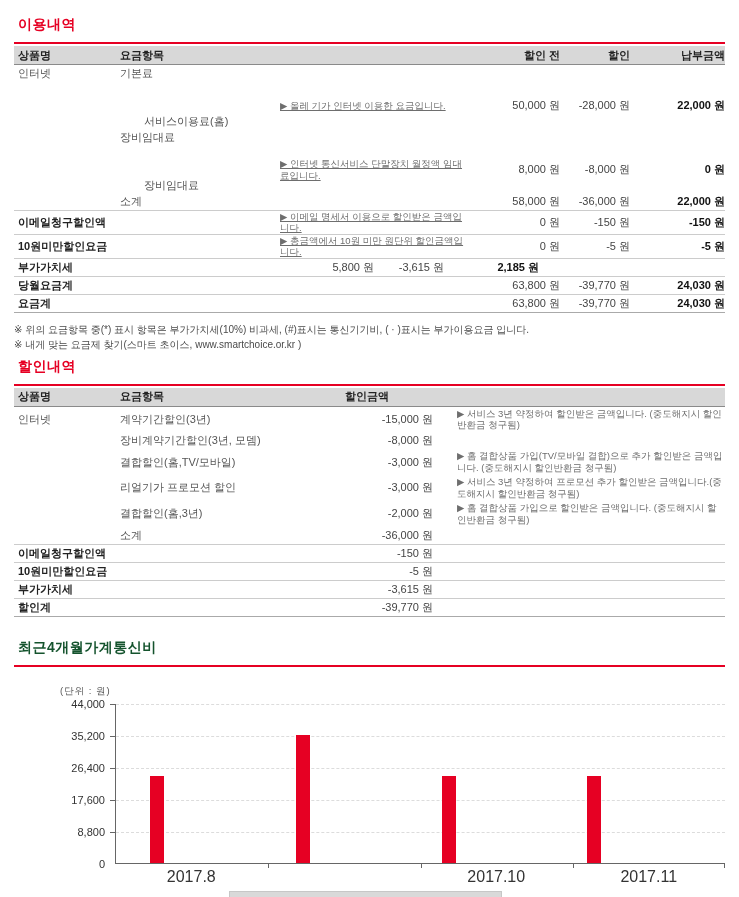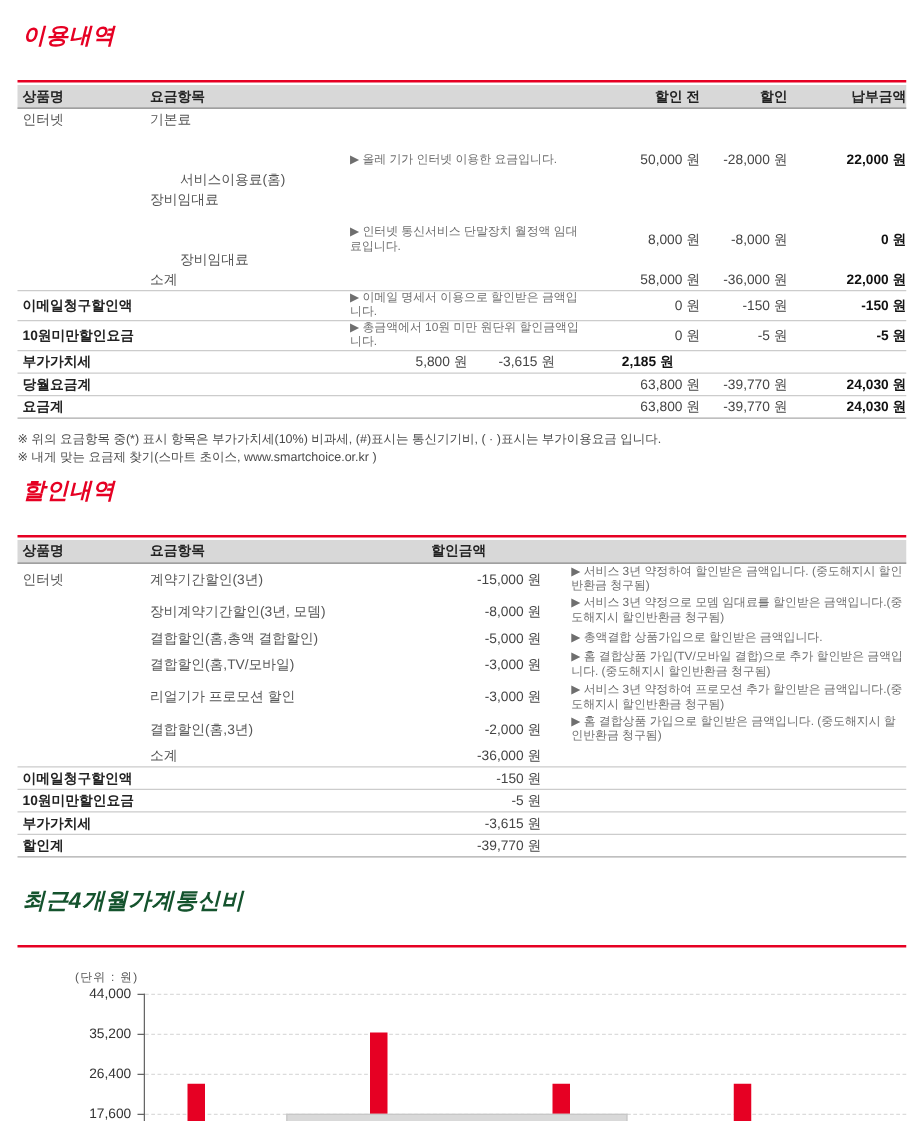--- a/index.html
+++ b/index.html
@@ -1,32 +1,32 @@
 <!DOCTYPE html>
 <html><head>
 <meta charset="utf-8">
 <style>
   * { margin:0; padding:0; box-sizing:border-box; }
   body { background:#fff; font-family:"Liberation Sans","DejaVu Sans",sans-serif; }
   .page { position:relative; width:739px; height:897px; background:#fff; overflow:hidden; padding:10px 14px 0 14px; }
 
-  .sec-title { font-size:18px; font-weight:bold; letter-spacing:0.5px; padding:6px 0 24px 4px;font-style:italic; }
+  .sec-title { font-size:14px; font-weight:bold; letter-spacing:0.5px; padding:6px 0 8px 4px; }
   .rule { height:2px; margin-bottom:2px; }
 
   
   .thead { display:flex; background:#d8d8d8; border-bottom:1px solid #8a8a8a; height:19px; align-items:center; font-size:11px; font-weight:bold; color:#222; }
   .c { overflow:hidden; white-space:nowrap; }
   .tbl-bottom { border-bottom:1px solid #aaa; }
 
   
   .u-row { display:flex; align-items:center; min-height:17px; font-size:11px; color:#444; }
   .u-row .prod  { width:106px; padding-left:4px; color:#555; }
   .u-row .item  { width:160px; color:#555; }
   .u-row .item.ind { padding-left:24px;margin-top:32px; }
-  .u-row .desc  { width:186px; font-size:9.5px; color:#6e6e6e; white-space:normal; line-height:1.2; }
+  .u-row .desc  { width:186px; font-size:9.5px; color:#6e6e6e; white-space:normal; line-height:1.2;text-decoration:underline; }
   .u-row .num   { width:94px; text-align:right; }
   .u-row .num2  { width:70px; text-align:right; }
   .u-row .amt   { width:95px; text-align:right; font-weight:bold; color:#111; }
   .u-row .label { width:266px; padding-left:4px; font-weight:bold; color:#222; }
   .u-row.sep { border-top:1px solid #ccc; min-height:18px; }
 
   .footnotes { margin-top:9px; }
   .footnote { font-size:10px; color:#4a4a4a; line-height:15px; }
 
   
@@ -173,27 +173,20 @@
     <div class="d-row">
       <div class="c prod">인터넷</div>
       <div class="c ditem">계약기간할인(3년)</div>
       <div class="c damt">-15,000 원</div>
       <div class="c ddesc">▶ 서비스 3년 약정하여 할인받은 금액입니다. (중도해지시 할인반환금 청구됨)</div>
     </div>
     <div class="d-row">
       <div class="c prod"></div>
       <div class="c ditem">장비계약기간할인(3년, 모뎀)</div>
       <div class="c damt">-8,000 원</div>
-      <div class="c ddesc">▶ 서비스 3년 약정으로 모뎀 임대료를 할인받은 금액입니다.(중도해지시 할인반환금 청구됨)</div>
-    </div>
-    <div class="d-row">
-      <div class="c prod"></div>
-      <div class="c ditem">결합할인(홈,총액 결합할인)</div>
-      <div class="c damt">-5,000 원</div>
-      <div class="c ddesc">▶ 총액결합 상품가입으로 할인받은 금액입니다.</div>
     </div>
     <div class="d-row">
       <div class="c prod"></div>
       <div class="c ditem">결합할인(홈,TV/모바일)</div>
       <div class="c damt">-3,000 원</div>
       <div class="c ddesc">▶ 홈 결합상품 가입(TV/모바일 결합)으로 추가 할인받은 금액입니다. (중도해지시 할인반환금 청구됨)</div>
     </div>
     <div class="d-row">
       <div class="c prod"></div>
       <div class="c ditem">리얼기가 프로모션 할인</div>

